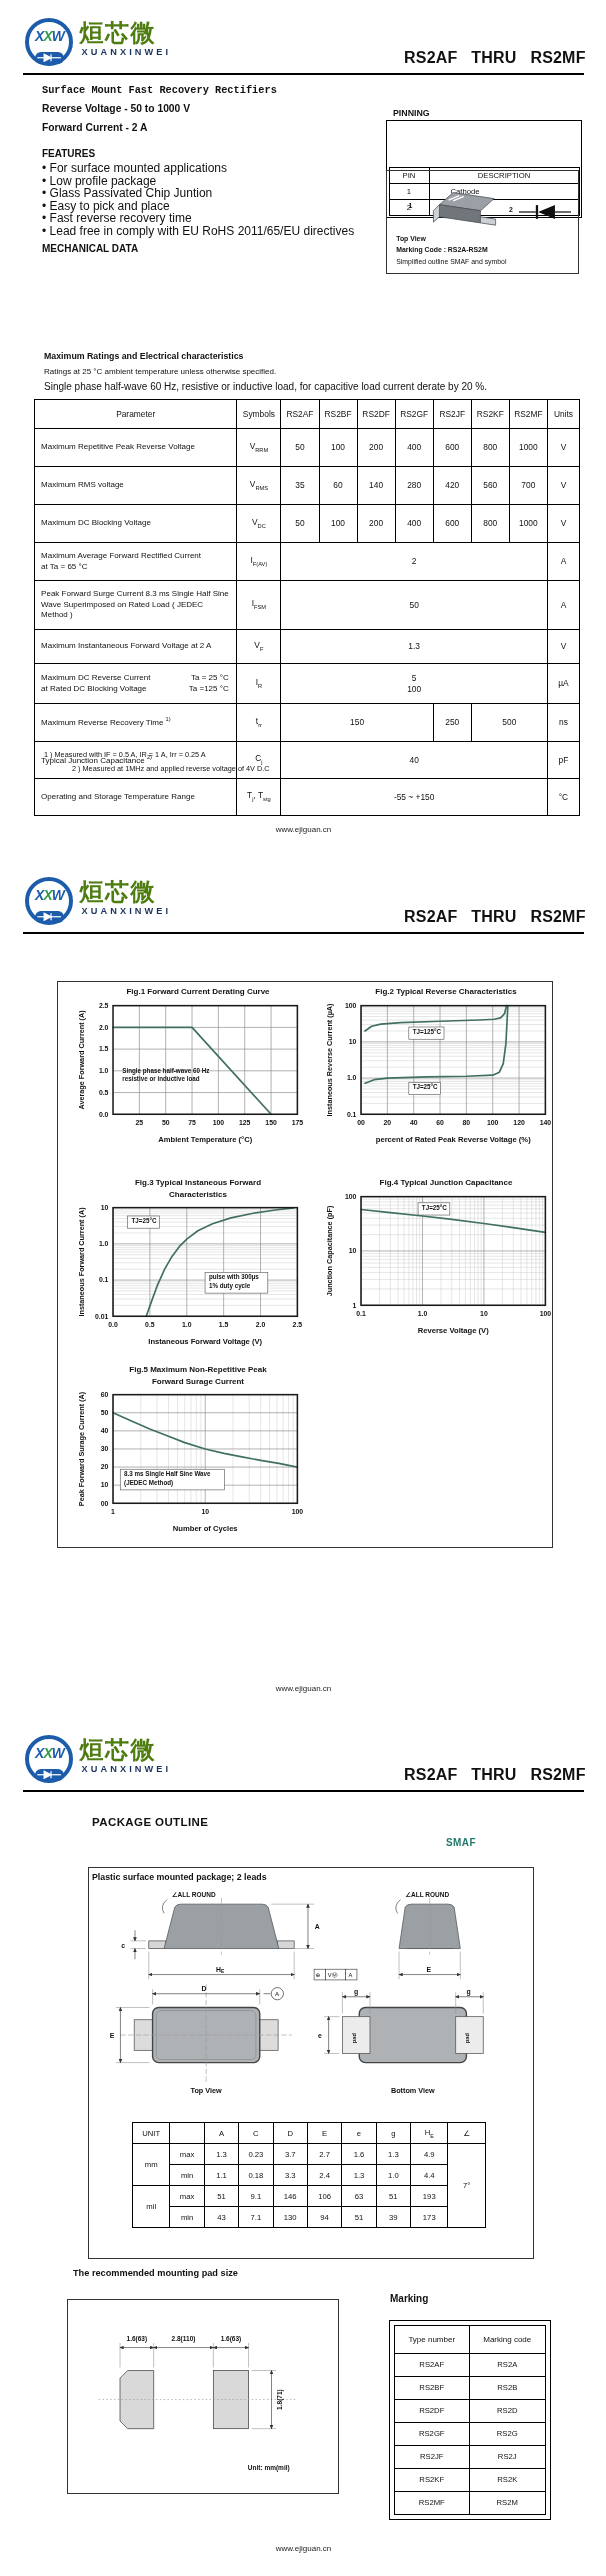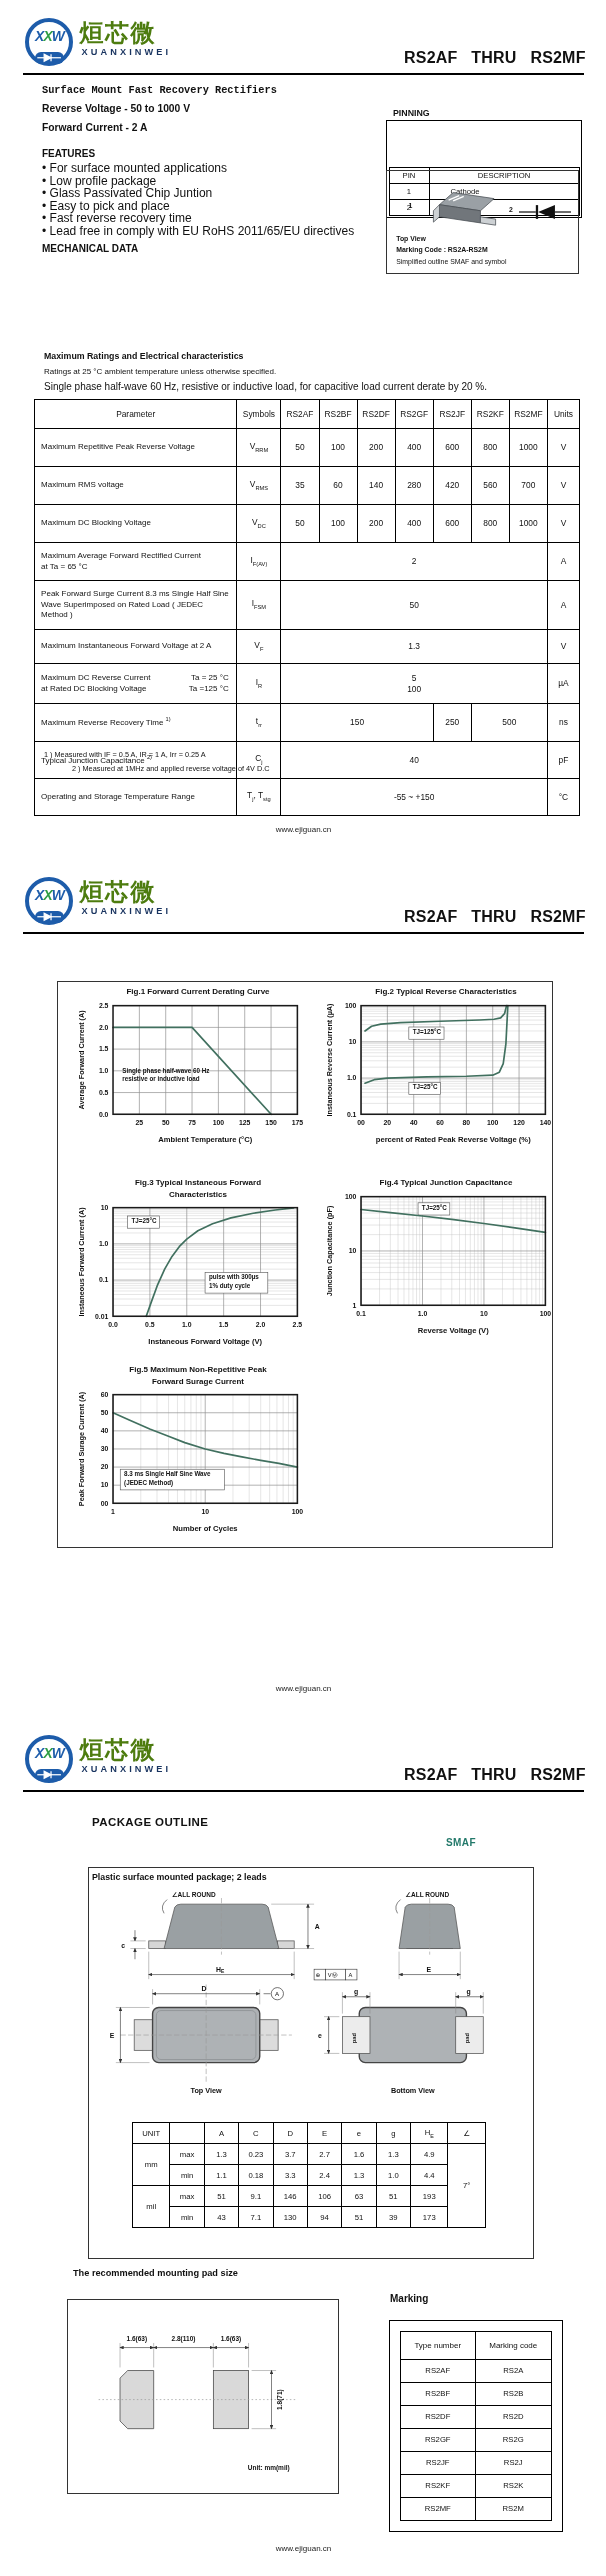--- a/index.html
+++ b/index.html
@@ -67,21 +67,21 @@
   .pkg-h1{left:92px;top:99px;font-size:11.5px;font-weight:bold;letter-spacing:0.4px;}
   .pkg-h2{left:92px;top:122px;font-size:8.8px;font-weight:bold;margin-top:33px;}
   .pkg-name{left:446px;top:120px;font-size:10px;font-weight:bold;color:#23796a;letter-spacing:0.4px;}
   .pkg-box{left:88px;top:150px;width:444px;height:390px;border:1.1px solid #333;}
   table.dim{left:132px;top:405px;position:absolute;border-collapse:collapse;table-layout:fixed;width:354px;font-size:7.7px;border:1.5px solid #000;background:#fff;}
   table.dim td{border:0.8px solid #000;text-align:center;height:20px;padding:0 1.5px;}
   table.dim sub{font-size:5.4px;}
   .pad-h{left:73px;top:551px;font-size:9.2px;font-weight:bold;}
   .pad-box{left:67px;top:582px;width:270px;height:193px;border:1.1px solid #333;}
   .mark-h{left:390px;top:576px;font-size:10px;font-weight:bold;}
-  .mark-wrap{left:389px;top:603px;width:152px;border:0.8px solid #000;padding:10px;background:#fff;}
+  .mark-wrap{left:389px;top:603px;width:152px;border:0.8px solid #000;padding:4px;background:#fff;}
   table.mark{border-collapse:collapse;width:100%;font-size:7.7px;}
   table.mark td{border:0.8px solid #000;height:20px;text-align:center;}
   table.mark tr.hd td{height:24.5px;font-size:8px;}
 </style>
 </head>
 <body>
 
 <div class="page" id="p1">
   <div class="abs logo">
     <span class="logo-ring"></span>

